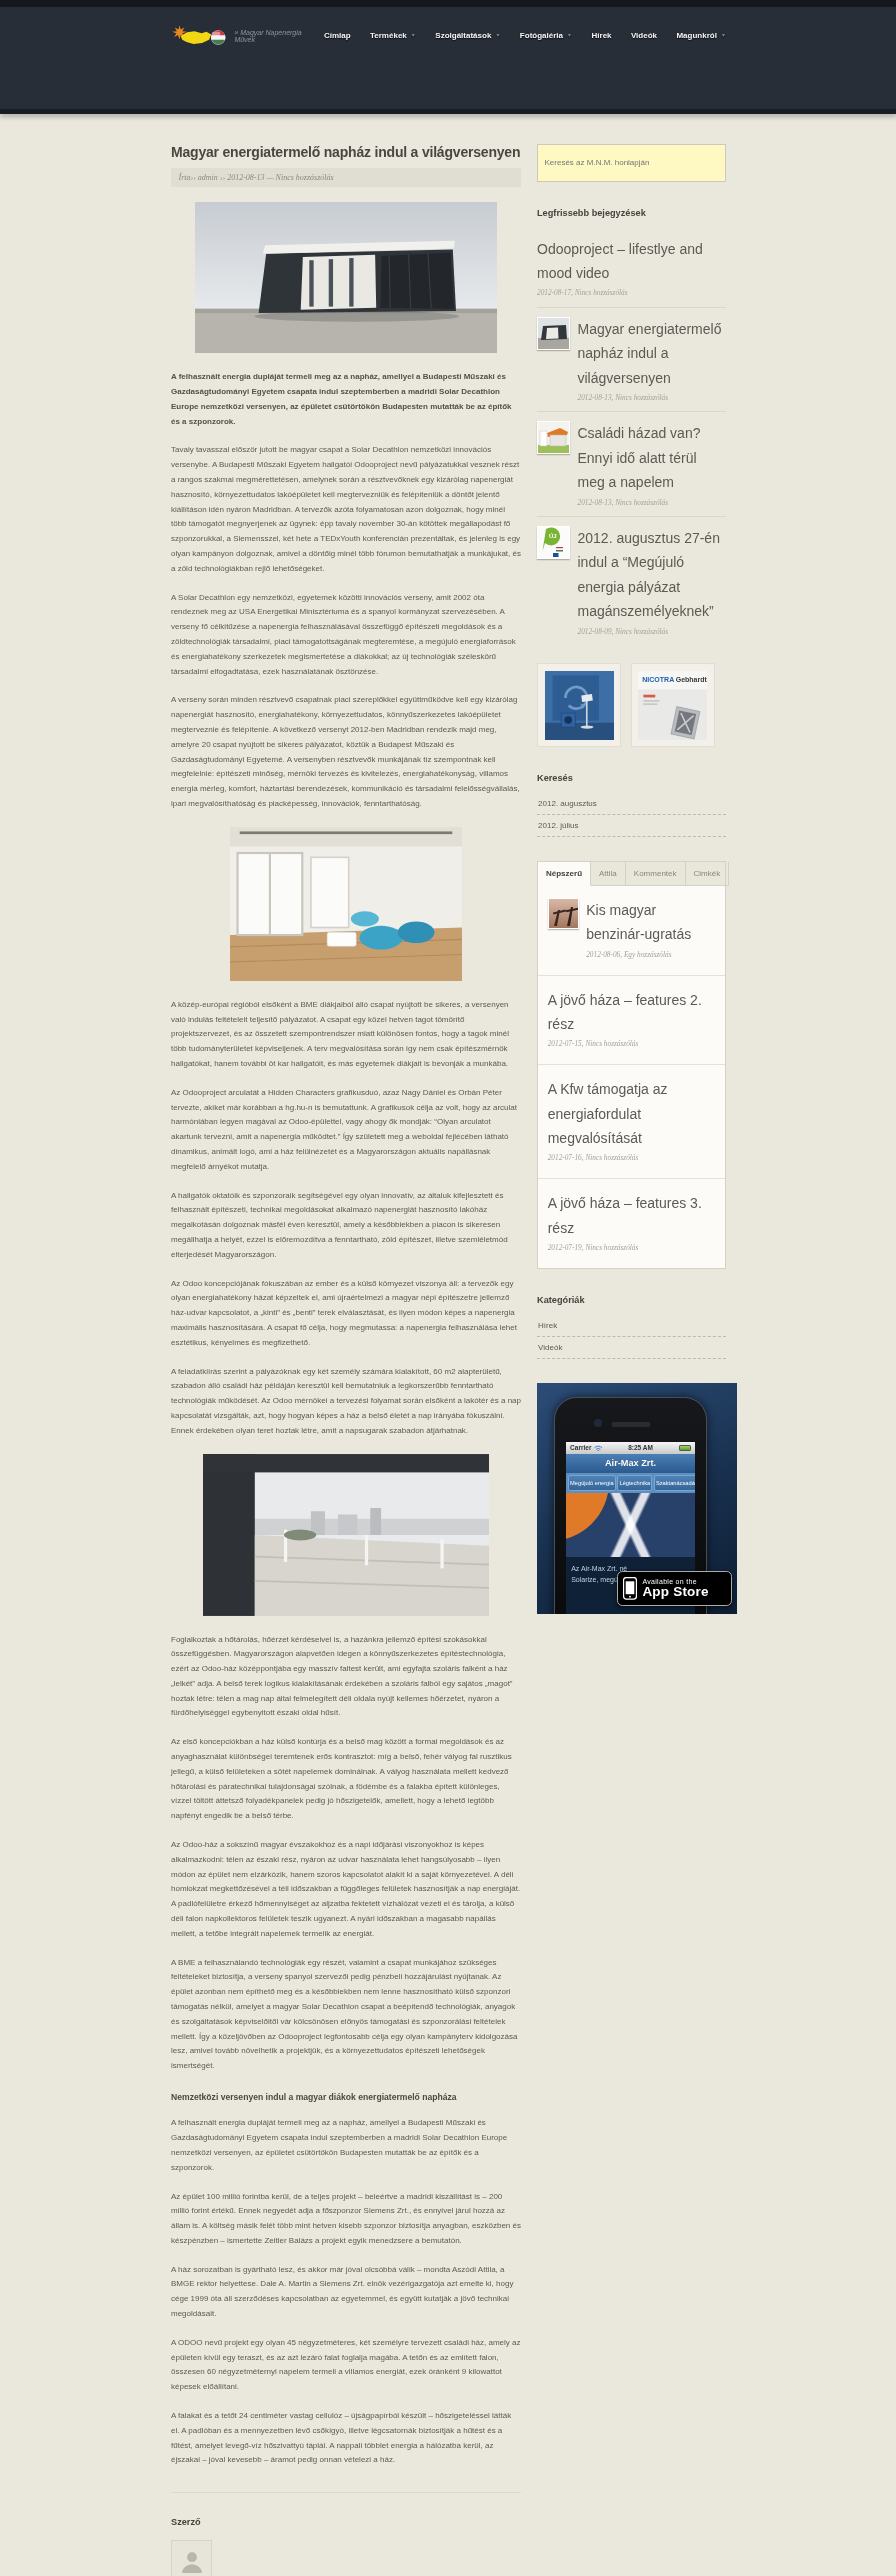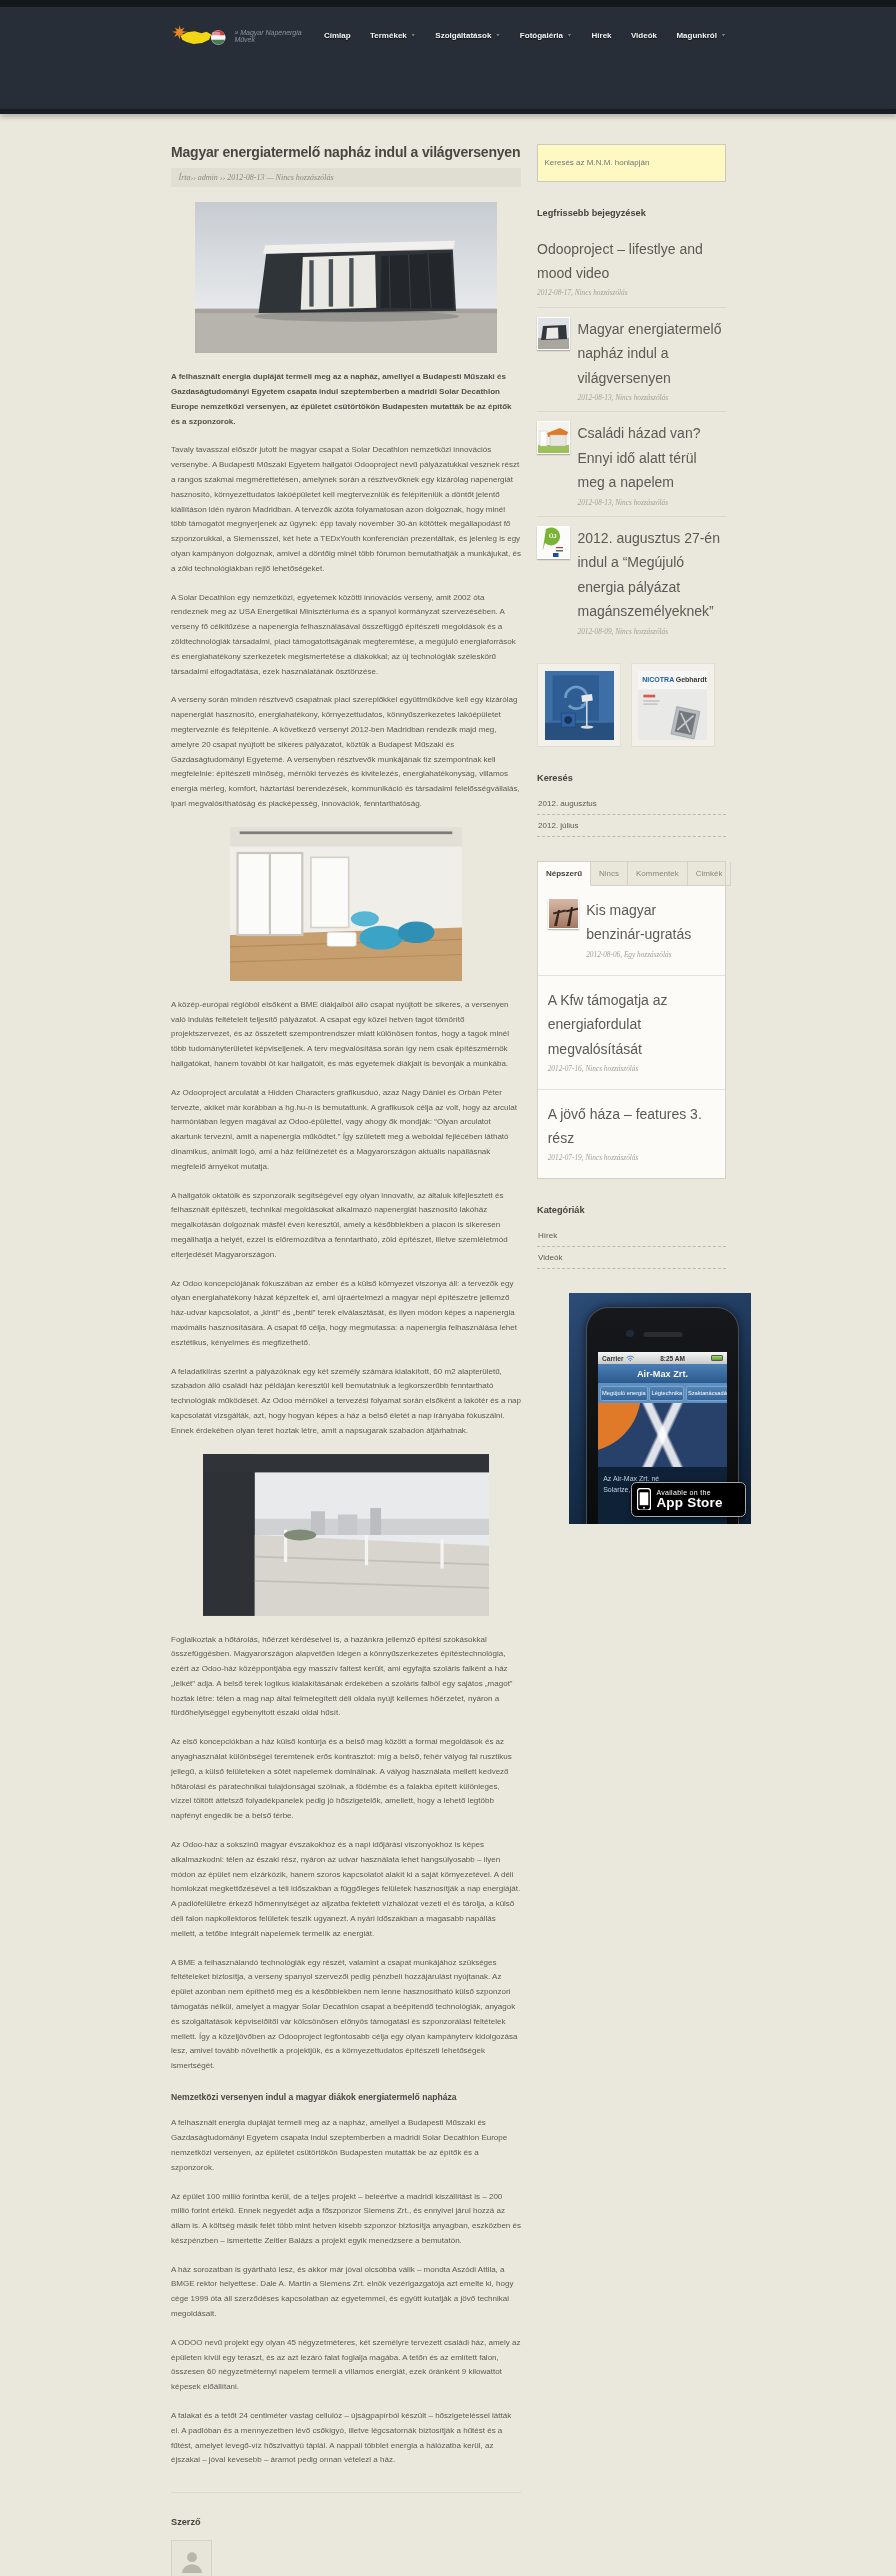--- a/index.html
+++ b/index.html
@@ -50,21 +50,21 @@
   .line-item { padding:6px 1.1px; border-bottom:0.5px dashed #bdbab0; color:#5c5a53; font-size:8px; cursor:pointer; }
 
   .tabs-box { border:0.5px solid #d4d1c6; background:#fcfbf7; margin-top:24px; }
   .tabs-row { display:flex; background:#e9e6da; }
   .tab { padding:7px 8px; font-size:8px; color:#8a877c; border-right:0.5px solid #d4d1c6; border-bottom:0.5px solid #d4d1c6; cursor:pointer; flex:1; text-align:center; white-space:nowrap; }
   .tab.active { background:#fcfbf7; color:#45433d; font-weight:bold; border-bottom:0.5px solid #fcfbf7;text-align:right; }
   .tab-item { padding:12px 9.7px 16px; border-bottom:0.5px solid #e4e1d6; display:flex; gap:7.5px; cursor:pointer; }
   .tab-item:last-child { border-bottom:none; }
   .tab-thumb { width:31px; height:31px; border:1.1px solid #fff; box-shadow:0 0.5px 1.1px rgba(0,0,0,.3); flex:none; }
 
-  .app-banner { margin-top:24px; width:182px; height:231px; position:relative; background:linear-gradient(155deg,#2c4d78 0%,#18304e 55%,#0e1e33 100%); overflow:hidden; cursor:pointer;margin-left:32px; }
+  .app-banner { margin-top:24px; width:200px; height:231px; position:relative; background:linear-gradient(155deg,#2c4d78 0%,#18304e 55%,#0e1e33 100%); overflow:hidden; cursor:pointer; }
   .phone { position:absolute; left:17px; top:14px; width:153px; height:280px; background:linear-gradient(#17181b,#060708); border-radius:22.6px; border:1.1px solid #4a4e55; box-shadow:0 0 9.7px rgba(0,0,0,.6); }
   .phone .ear { position:absolute; left:50%; top:24px; transform:translateX(-50%); width:39px; height:4.9px; background:#2a2c30; border-radius:2.7px; }
   .phone .cam { position:absolute; left:39px; top:21.6px; width:7.5px; height:7.5px; background:#1f2b3a; border-radius:50%; }
   .screen { position:absolute; left:10.8px; right:10.8px; top:44px; bottom:0; background:#0e2136; overflow:hidden; }
   .statusbar { height:12px; background:linear-gradient(#f6f6f6,#c9c9c9); display:flex; align-items:center; padding:0 4.3px; font-size:6.5px; font-weight:bold; color:#333; }
   .statusbar .time { flex:1; text-align:center; }
   .battery { width:12px; height:6px; border:0.5px solid #555; border-radius:1.1px; background:linear-gradient(#9fd468,#5ca021); }
   .titlebar { height:19.4px; background:linear-gradient(#4a7fb5,#2b5a8e); color:#fff; font-weight:bold; font-size:9.2px; display:flex; align-items:center; justify-content:center; text-shadow:0 -0.5px 0.5px rgba(0,0,0,.4); }
   .menurow { display:flex; gap:1.6px; padding:2.2px; background:#5d8fc0; }
   .menubtn { flex:1; background:linear-gradient(#4f83b5,#35659a); border:0.5px solid #7aa6cf; border-radius:2.2px; color:#fff; font-size:5.7px; text-align:center; padding:3.8px 1.1px; white-space:nowrap; cursor:pointer; }
@@ -329,21 +329,21 @@
 
       <section class="side-section">
         <h4 class="side-h">Keresés</h4>
         <div class="line-item">2012. augusztus</div>
         <div class="line-item">2012. július</div>
       </section>
 
       <div class="tabs-box">
         <div class="tabs-row">
           <div class="tab active">Népszerű</div>
-          <div class="tab">Nincs</div>
+          <div class="tab">Attila</div>
           <div class="tab">Kommentek</div>
           <div class="tab">Cimkék</div>
         </div>
 
         <div class="tab-item">
           <svg class="tab-thumb" viewBox="0 0 58 58">
             <defs>
                 <linearGradient id="sep2" x1="0" y1="0" x2="0" y2="1">
               <stop offset="0" stop-color="#d8b9a6"></stop>
                   <stop offset="1" stop-color="#a4765f"></stop>
@@ -351,20 +351,26 @@
               </defs>
             <rect width="58" height="58" fill="url(#sep2)"></rect>
             <polygon points="10,54 18,22 22,22 16,54" fill="#3a2a22"></polygon>
             <rect x="8" y="24" width="26" height="4" fill="#3a2a22" transform="rotate(-14 21 26)"></rect>
             <polygon points="36,54 44,16 48,16 42,54" fill="#2f221b"></polygon>
             <rect x="34" y="20" width="26" height="4" fill="#2f221b" transform="rotate(-12 47 22)"></rect>
           </svg>
           <div>
             <div class="recent-title">Kis magyar benzinár-ugratás</div>
             <div class="date">2012-08-06, Egy hozzászólás</div>
+          </div>
+        </div>
+        <div class="tab-item">
+          <div>
+            <div class="recent-title">A jövő háza – features 2. rész</div>
+            <div class="date">2012-07-15, Nincs hozzászólás</div>
           </div>
         </div>
         <div class="tab-item">
           <div>
             <div class="recent-title">A Kfw támogatja az energiafordulat megvalósítását</div>
             <div class="date">2012-07-16, Nincs hozzászólás</div>
           </div>
         </div>
         <div class="tab-item">
           <div>

